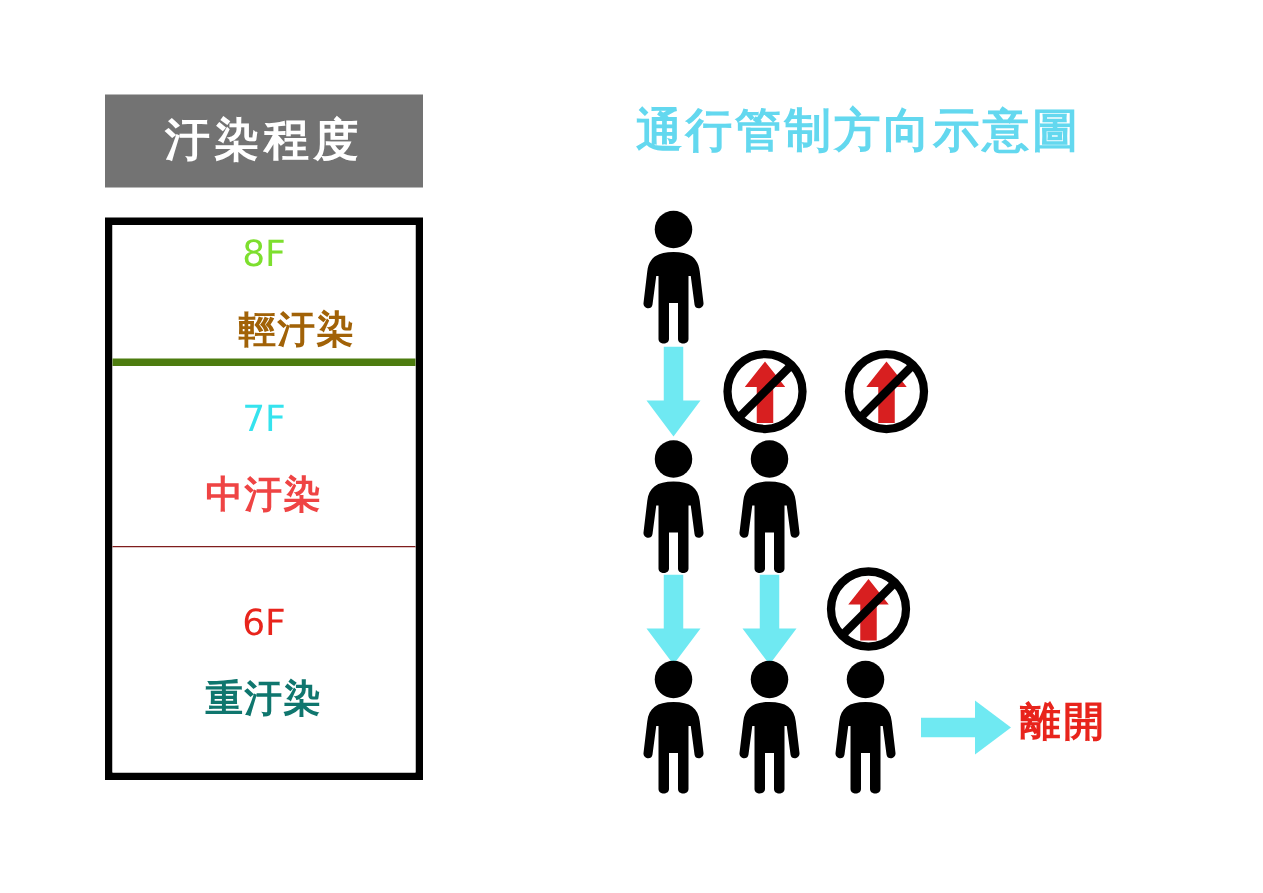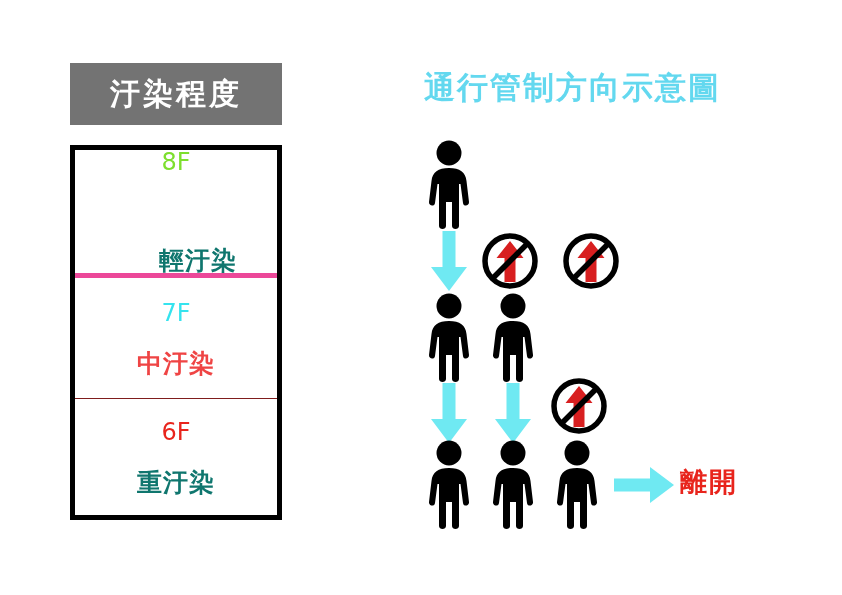--- a/index.html
+++ b/index.html
@@ -53,21 +53,21 @@
   }
   .table-row {
     position: relative;
     box-sizing: border-box;
     display: flex;
     flex-direction: column;
     align-items: center;
     justify-content: center;
     background: #ffffff;
   }
-  .table-row.r0 { height: 128px; border-bottom: 5px solid #ec4899; justify-content: space-between; }
+  .table-row.r0 { height: 94px; border-bottom: 5px solid #4d7c0f; }
   .table-row.r1 { height: 121px; border-bottom: 1px solid #7f1d1d; }
   .table-row.r2 { flex: 1; }
 
   .floor-label {
     font-size: 24px;
     font-weight: normal;
     line-height: 1;
     margin-bottom: 26px;
     font-family: "DejaVu Sans", "Liberation Sans", sans-serif;
   }
@@ -122,21 +122,21 @@
 <div id="canvas">
 
   <div id="pollution-header">
     <span class="hdr-text">汙染程度</span>
   </div>
 
   <div id="pollution-table">
 
     <div class="table-row r0">
       <span class="floor-label" style="color:#7ddf2e;">8F</span>
-      <span class="level-label" style="color:#0f766e;padding-left:44px;">輕汙染</span>
+      <span class="level-label" style="color:#a16207;padding-left:44px;">輕汙染</span>
     </div>
 
     <div class="table-row r1">
       <span class="floor-label" style="color:#35e3ee;">7F</span>
       <span class="level-label" style="color:#ef4444;">中汙染</span>
     </div>
 
     <div class="table-row r2">
       <span class="floor-label" style="color:#e8241c;">6F</span>
       <span class="level-label" style="color:#0f766e;text-align:center;">重汙染</span>

